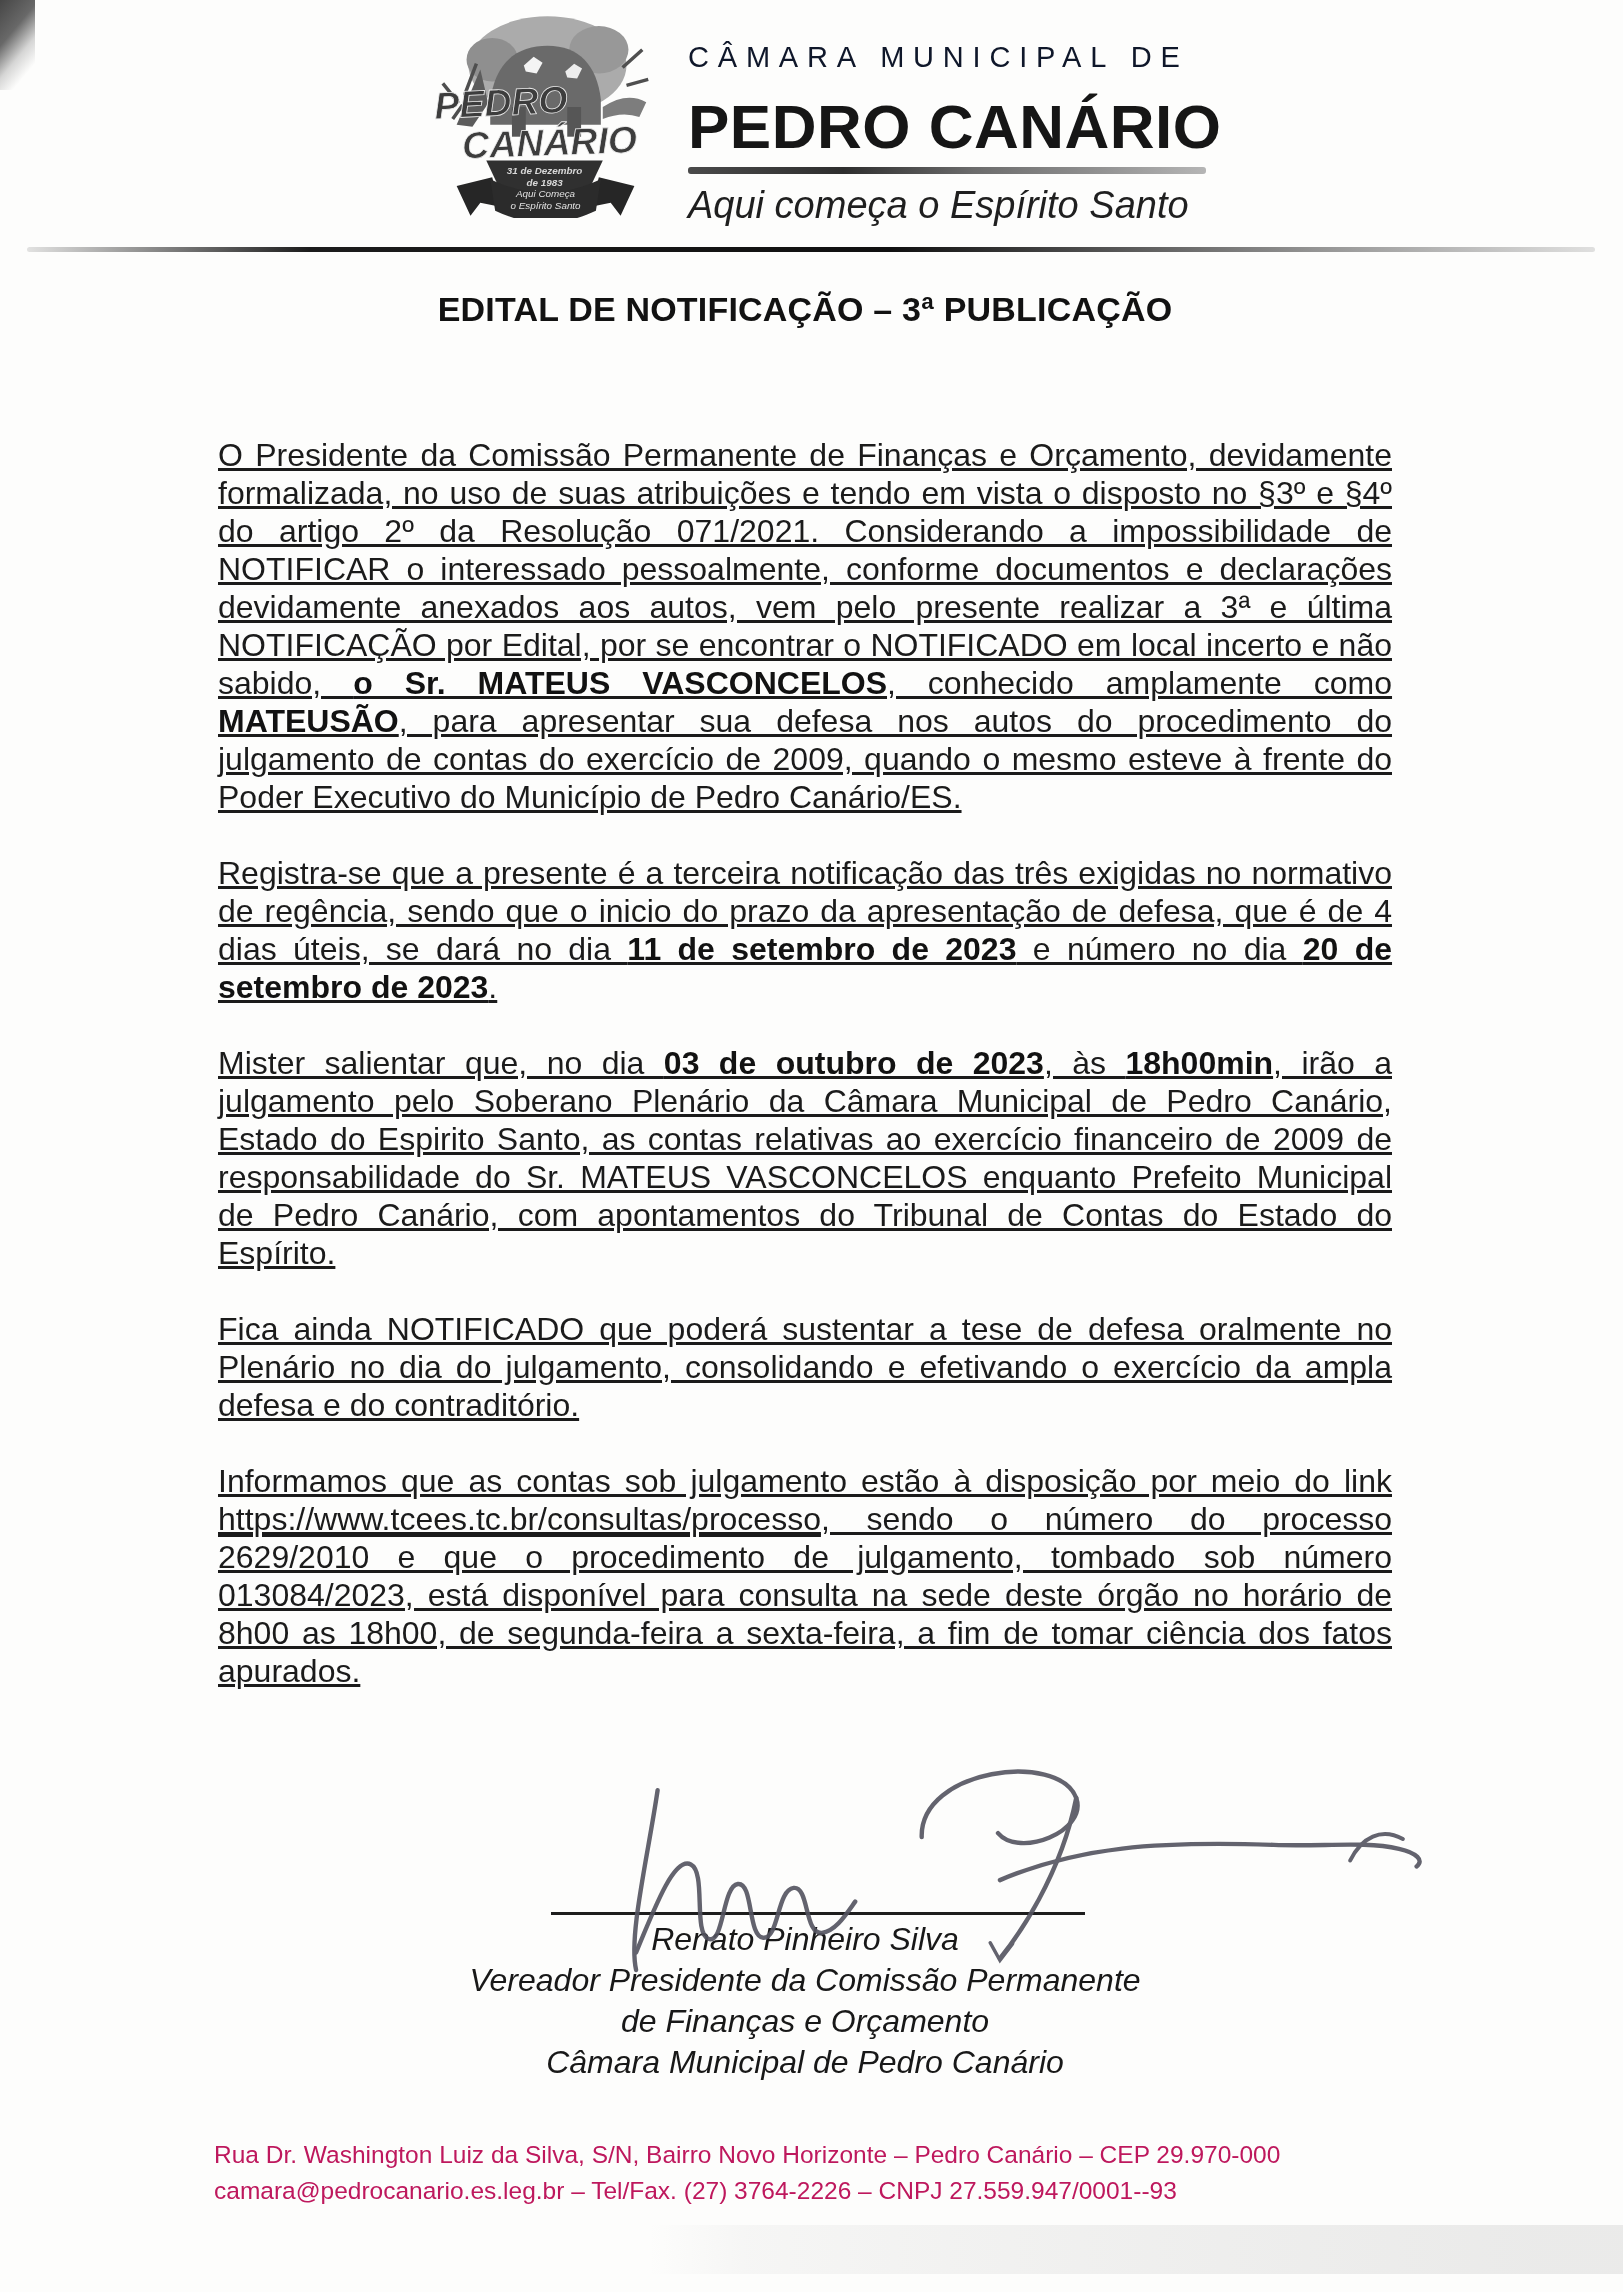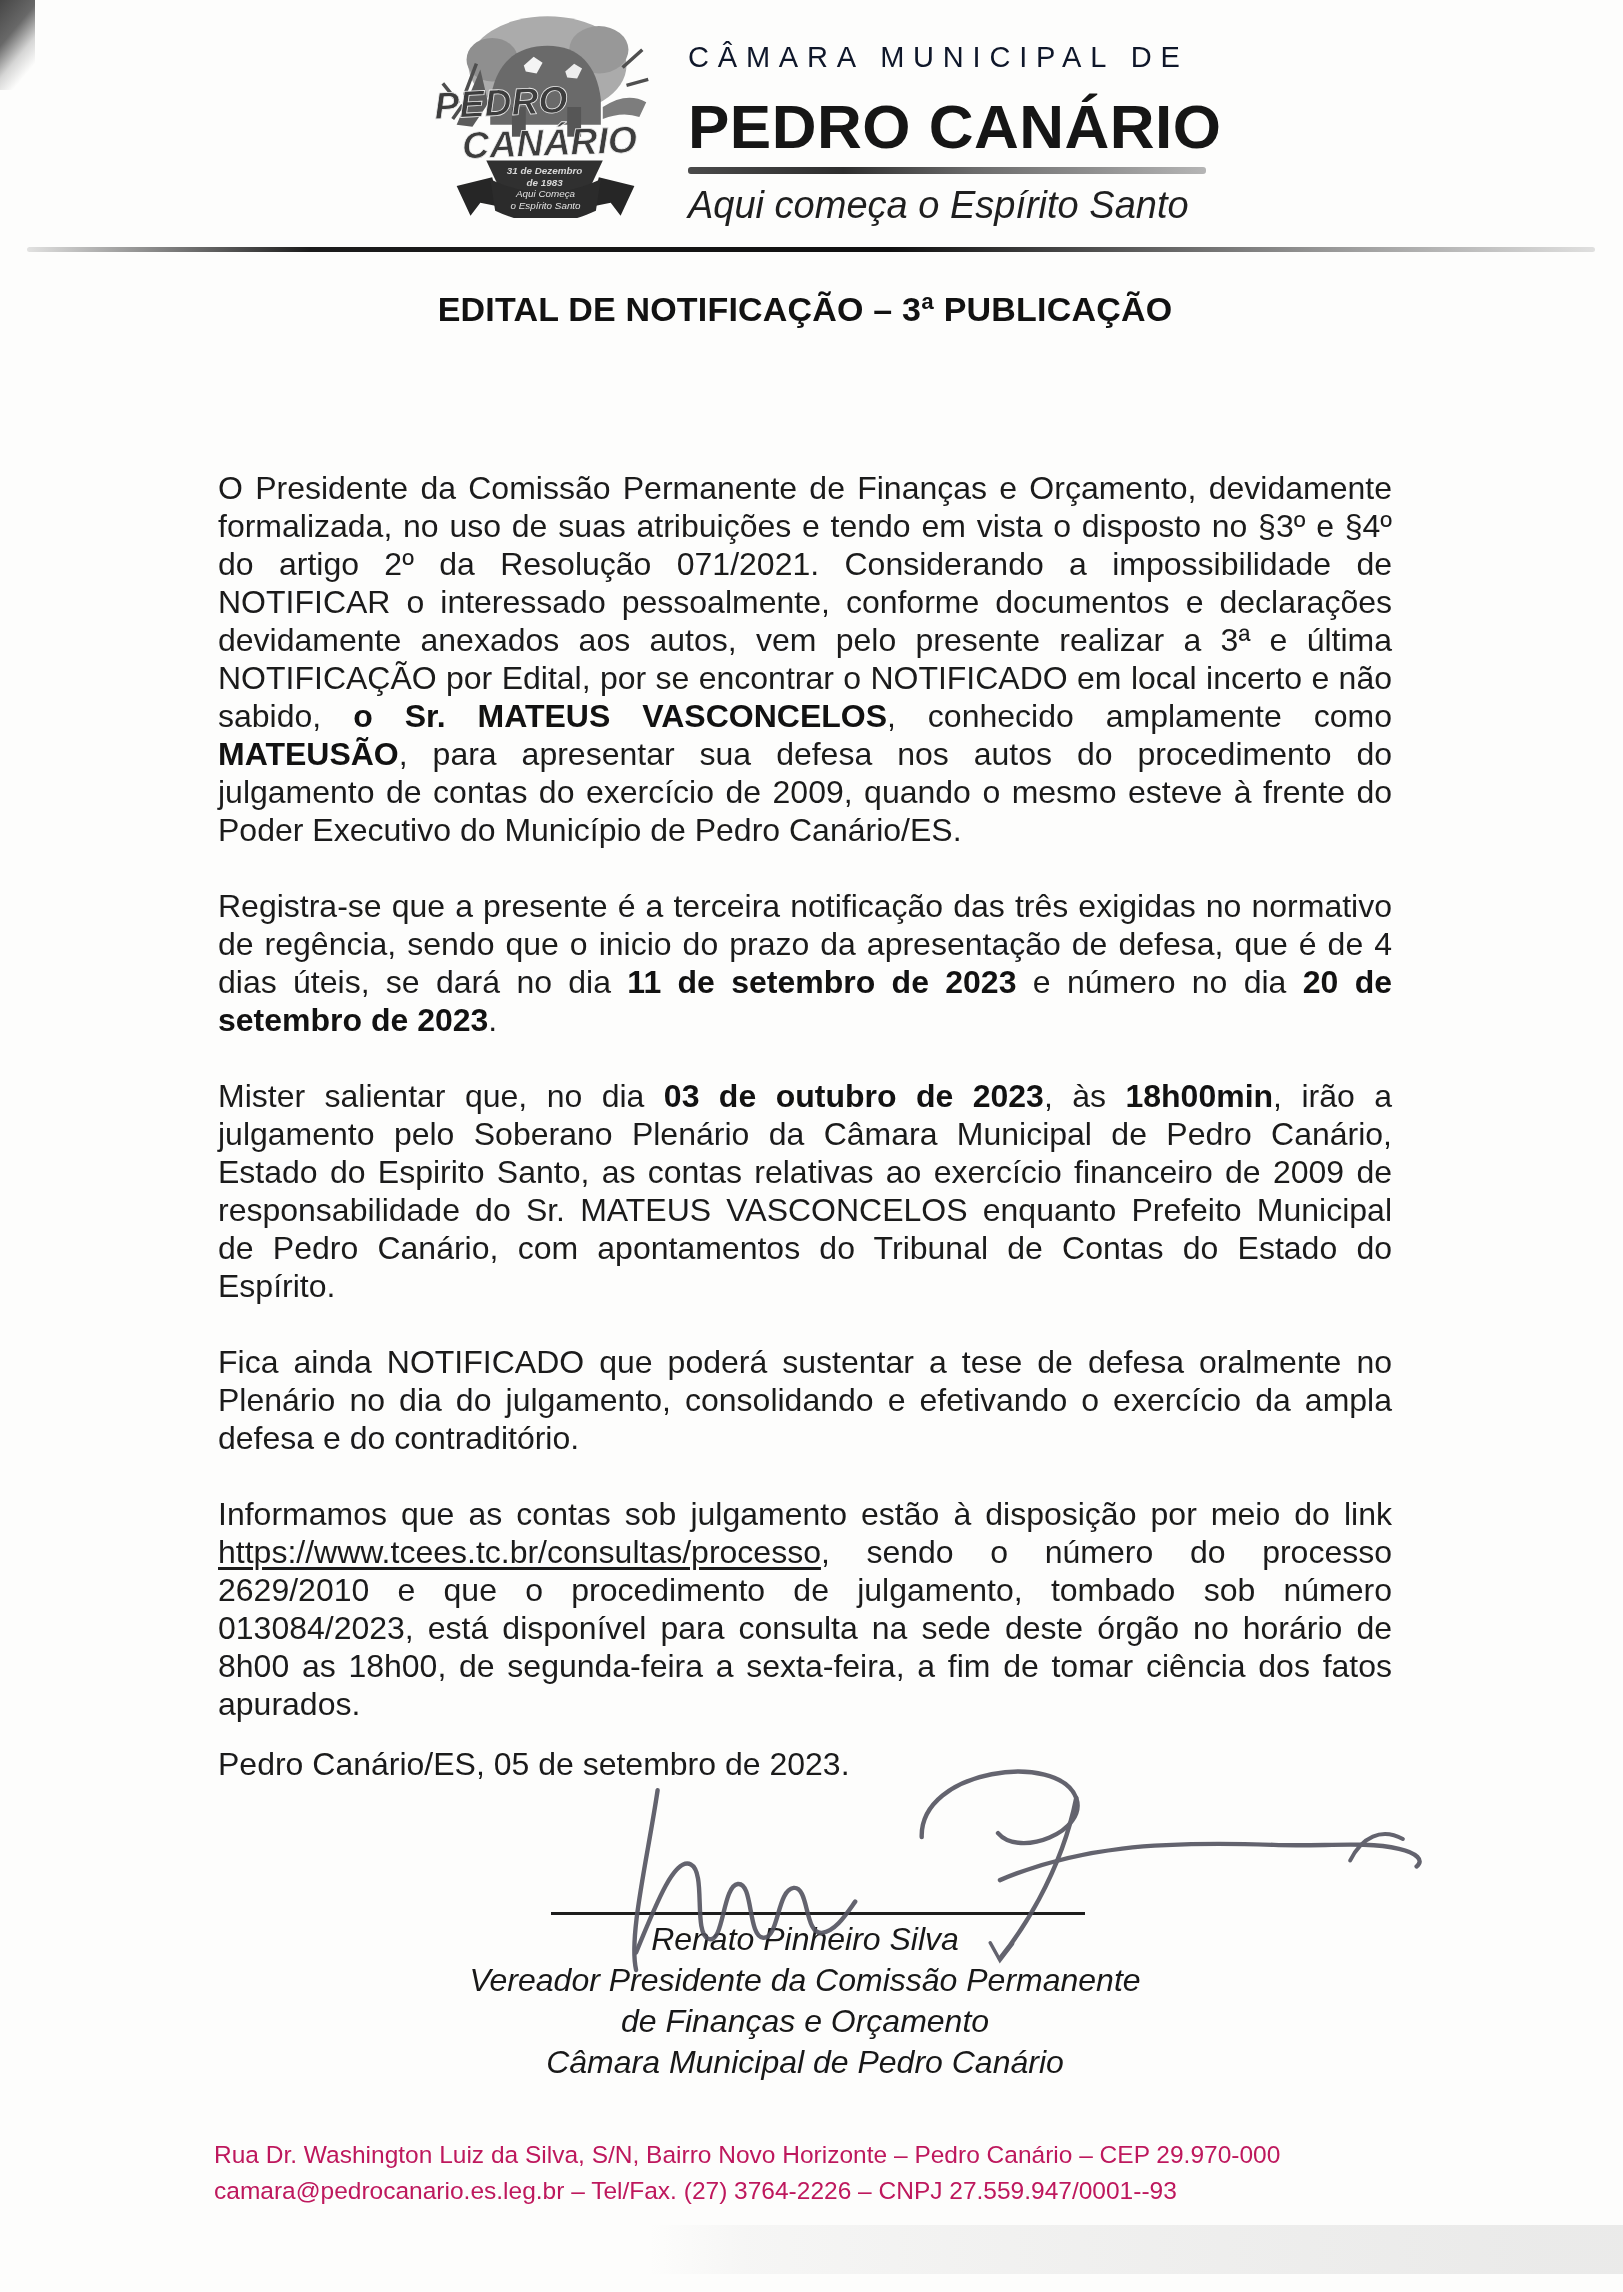--- a/index.html
+++ b/index.html
@@ -23,21 +23,21 @@
   .org-name{font-size:62px;font-weight:bold;letter-spacing:0.5px;color:#161616;margin-top:17px;white-space:nowrap;}
   .head-rule{width:518px;height:6.9px;margin-top:4.9px;
     background:linear-gradient(to right,#4a4a4a,#2e2e2e 30%,#6b6b6b 55%,#8f8f8f 78%,#b5b5b5);
     border-radius:2.9px;}
   .slogan{font-size:38px;font-style:italic;color:#1f1f1f;margin-top:9.8px;white-space:nowrap;}
   .divider{position:absolute;left:27.4px;top:247px;width:1568px;height:4.9px;border-radius:2.9px;
     background:linear-gradient(to right,rgba(30,30,30,.12),#1c1c1c 18%,#101010 55%,rgba(60,60,60,.55) 82%,rgba(90,90,90,.18));}
   
   .doc-title{position:absolute;left:218px;top:290px;width:1174px;margin:0;
     text-align:center;font-size:34px;font-weight:bold;color:#121212;letter-spacing:0.2px;}
-  #body-block{position:absolute;left:218px;top:469px;width:1174px;}
+  #body-block{position:absolute;left:218px;top:436px;width:1174px;text-decoration:underline;}
   .para{margin:0 0 38px 0;text-align:justify;font-size:32px;line-height:38px;color:#1b1b1b;}
   .para .b{font-weight:bold;color:#121212;}
   .para .link{color:inherit;text-decoration:underline;text-underline-offset:3.9px;}
   .date-line{position:absolute;left:218px;top:1745px;width:1174px;margin:0;
     font-size:32px;line-height:38px;text-align:left;}
   
   .sig-svg{position:absolute;left:510px;top:1751px;width:931px;height:223px;z-index:3;}
   .sig-rule{position:absolute;left:551px;top:1912px;width:534px;height:2.9px;background:#1d1d1d;z-index:2;}
   .sig-block{position:absolute;left:218px;top:1919px;width:1174px;text-align:center;z-index:1;font-style:italic;}
   .sig-block div{font-size:32px;line-height:41px;color:#181818;}
@@ -91,21 +91,20 @@
   <h1 class="doc-title">EDITAL DE NOTIFICAÇÃO – 3ª PUBLICAÇÃO</h1>
 
   <main id="body-block">
       <p class="para"><span>O Presidente da Comissão Permanente de Finanças e Orçamento, devidamente formalizada, no uso de suas atribuições e tendo em vista o disposto no §3º e §4º do artigo 2º da Resolução 071/2021. Considerando a impossibilidade de NOTIFICAR o interessado pessoalmente, conforme documentos e declarações devidamente anexados aos autos, vem pelo presente realizar a 3ª e última NOTIFICAÇÃO por Edital, por se encontrar o NOTIFICADO em local incerto e não sabido, </span><span class="b">o Sr. MATEUS VASCONCELOS</span><span>, conhecido amplamente como </span><span class="b">MATEUSÃO</span><span>, para apresentar sua defesa nos autos do procedimento do julgamento de contas do exercício de 2009, quando o mesmo esteve à frente do Poder Executivo do Município de Pedro Canário/ES.</span></p>
       <p class="para"><span>Registra-se que a presente é a terceira notificação das três exigidas no normativo de regência, sendo que o inicio do prazo da apresentação de defesa, que é de 4 dias úteis, se dará no dia </span><span class="b">11 de setembro de 2023</span><span> e número no dia </span><span class="b">20 de setembro de 2023</span><span>.</span></p>
       <p class="para"><span>Mister salientar que, no dia </span><span class="b">03 de outubro de 2023</span><span>, às </span><span class="b">18h00min</span><span>, irão a julgamento pelo Soberano Plenário da Câmara Municipal de Pedro Canário, Estado do Espirito Santo, as contas relativas ao exercício financeiro de 2009 de responsabilidade do Sr. MATEUS VASCONCELOS enquanto Prefeito Municipal de Pedro Canário, com apontamentos do Tribunal de Contas do Estado do Espírito.</span></p>
       <p class="para"><span>Fica ainda NOTIFICADO que poderá sustentar a tese de defesa oralmente no Plenário no dia do julgamento, consolidando e efetivando o exercício da ampla defesa e do contraditório.</span></p>
       <p class="para"><span>Informamos que as contas sob julgamento estão à disposição por meio do link </span><span class="link">https://www.tcees.tc.br/consultas/processo</span><span>, sendo o número do processo 2629/2010 e que o procedimento de julgamento, tombado sob número 013084/2023, está disponível para consulta na sede deste órgão no horário de 8h00 as 18h00, de segunda-feira a sexta-feira, a fim de tomar ciência dos fatos apurados.</span></p>
     </main>
 
-  <p class="date-line">Pedro Canário/ES, 05 de setembro de 2023.</p>
 
   <svg class="sig-svg" viewBox="0 0 950 228">
     <g fill="none" stroke="#53535f" stroke-width="4.5" stroke-linecap="round" opacity="0.9">
       <path d="M150,40 C140,108 120,190 128,224"></path>
       <path d="M128,206 C150,152 168,108 184,116 C200,124 186,186 202,192 C218,198 216,138 232,136 C248,134 242,190 258,191 C274,192 272,142 289,140 C305,138 300,188 318,186 C332,184 342,168 352,154"></path>
       <path d="M420,88 C418,18 560,0 578,48 C590,82 520,110 498,84"></path>
       <path d="M578,48 C562,128 518,190 500,212"></path>
       <path d="M490,196 L500,214 L513,197" stroke-width="3.5"></path>
       <path d="M500,132 C580,98 660,92 780,96 C830,98 872,92 908,100 C926,104 934,112 926,118"></path>
       <path d="M858,112 C870,88 890,78 912,90" stroke-width="4"></path>

